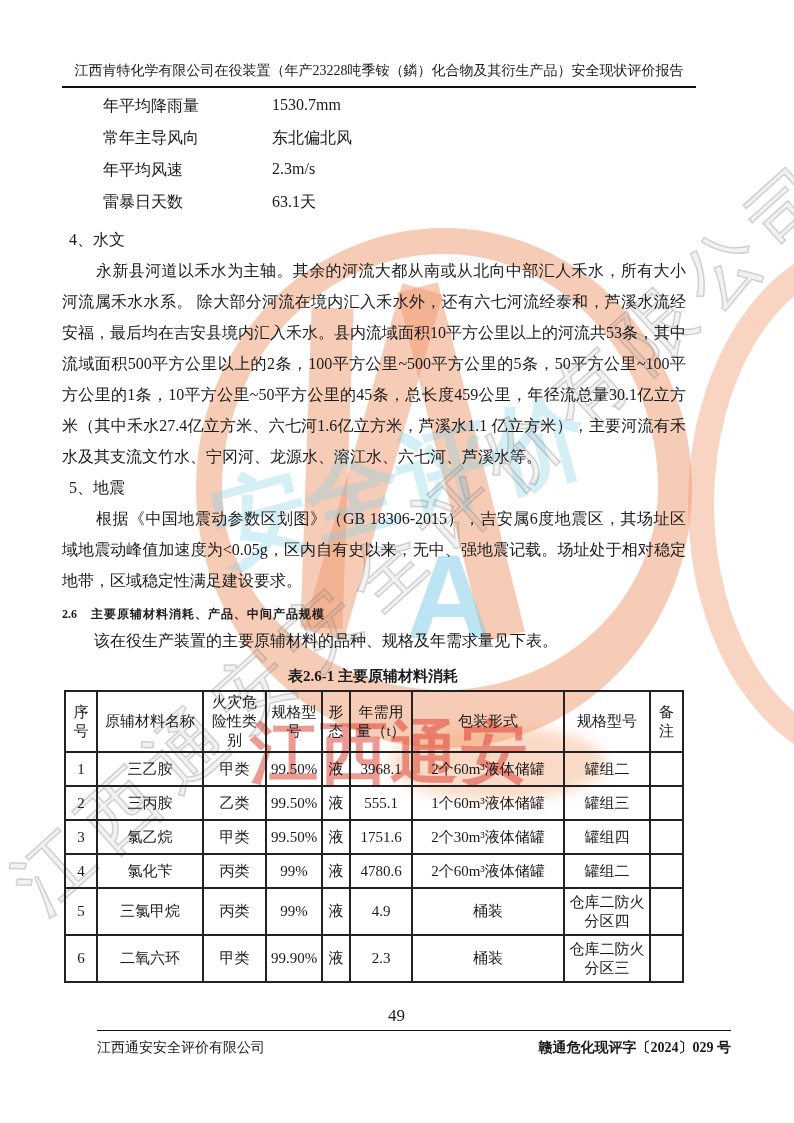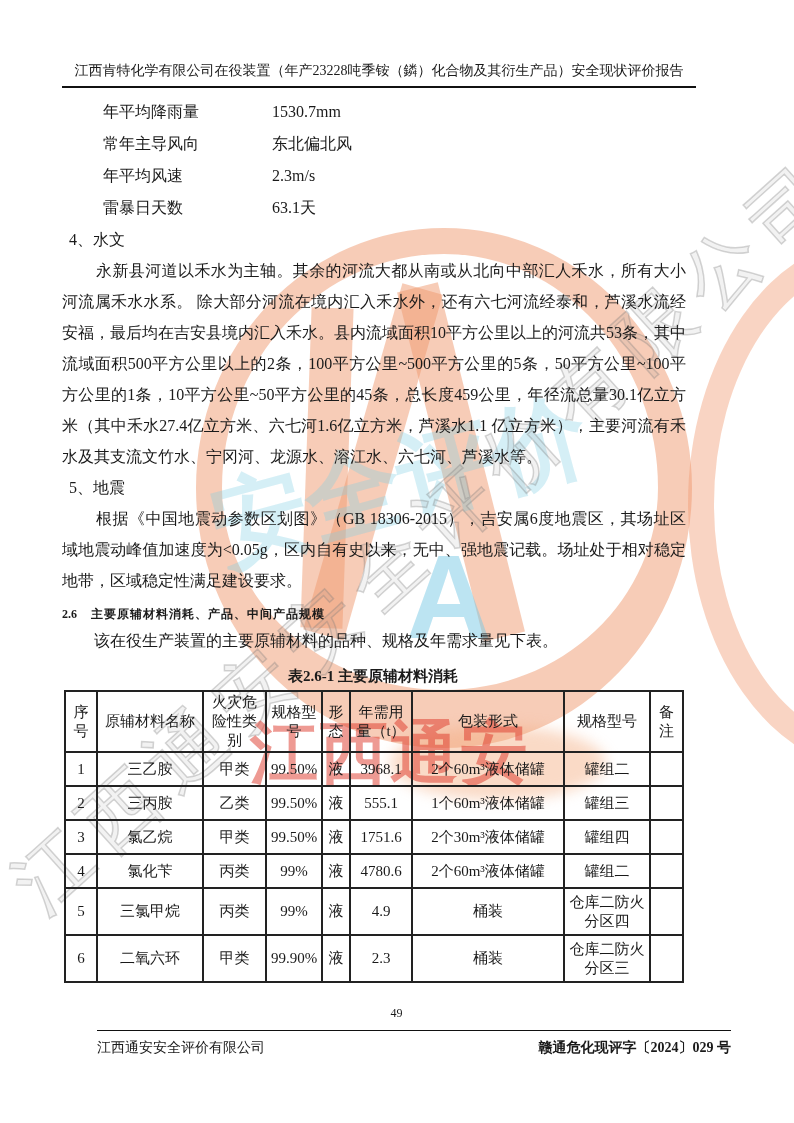--- a/index.html
+++ b/index.html
@@ -44,35 +44,35 @@
     position:absolute;left:250px;top:708px;font-size:68px;font-weight:bold;white-space:nowrap;
     color:rgba(221,54,40,0.50);letter-spacing:2px;
   }
   
   .content{position:absolute;inset:0;z-index:2;padding:62px 63px 0 28px;box-sizing:border-box;}
   .doc-header{
     margin-left:34px;width:634px;text-align:center;font-size:14px;letter-spacing:0;
     padding-bottom:6px;border-bottom:2px solid #111;
   }
   .climate{margin:8px 0 0 75px;}
-  .climate-row{display:flex;height:32px;align-items:center;font-size:16px;}
+  .climate-row{display:flex;height:32px;font-size:16px;}
   .climate-row .lbl{width:169px;}
   .sub-heading{margin-left:41px;height:31px;line-height:31px;font-size:16px;}
   .para{margin-left:34px;width:624px;font-size:16px;line-height:31px;text-align:justify;text-indent:34px;}
   .heading26{margin:10px 0 0 34px;font-size:12px;font-weight:bold;letter-spacing:1px;}
   .heading26 .num{margin-right:14px;letter-spacing:0;}
   .intro{margin:4px 0 0 66px;font-size:16px;line-height:28px;}
   .tbl-caption{margin:12px 0 4px 36px;width:618px;text-align:center;font-weight:bold;font-size:15px;}
   table.materials{border-collapse:collapse;margin-left:36px;width:618px;table-layout:fixed;}
   table.materials th,table.materials td{
     border:2px solid #222;text-align:center;vertical-align:middle;
     font-size:15px;font-weight:normal;padding:1px 3px;line-height:19px;word-break:break-all;
   }
   tr.hdr{height:60px;} tr.r-s{height:34px;} tr.r-t{height:47px;}
-  .page-number{position:absolute;top:1006px;left:0;right:1px;text-align:center;font-size:12px;z-index:2;}
+  .page-number{position:absolute;top:1006px;left:0;right:1px;text-align:center;font-size:17px;z-index:2;}
   .page-footer{
     position:absolute;top:1030px;left:97px;width:634px;z-index:2;
     border-top:1.5px solid #111;padding-top:8px;display:flex;justify-content:space-between;font-size:14px;
   }
   .page-footer .right{font-weight:bold;}
 </style>
 </head>
 <body>
 
 <div class="page">

